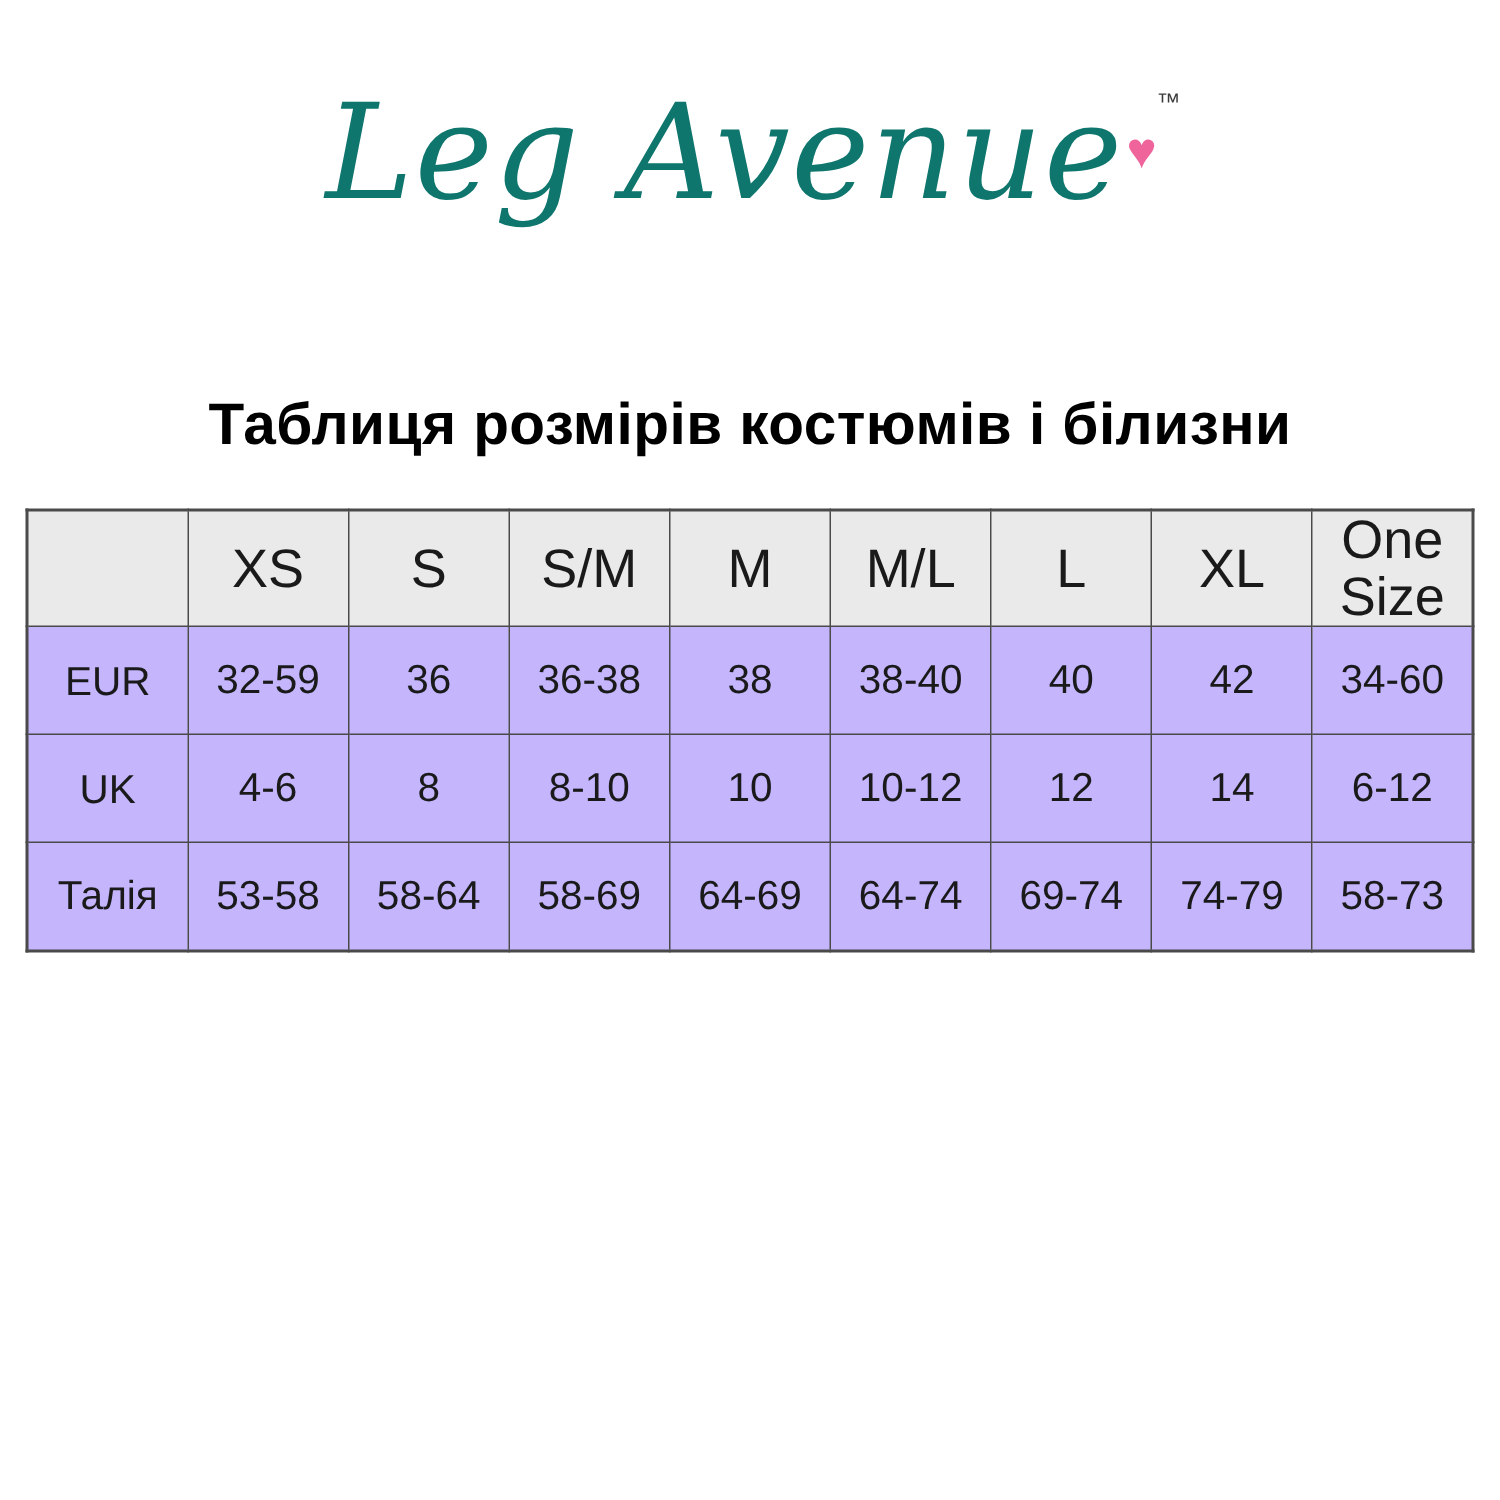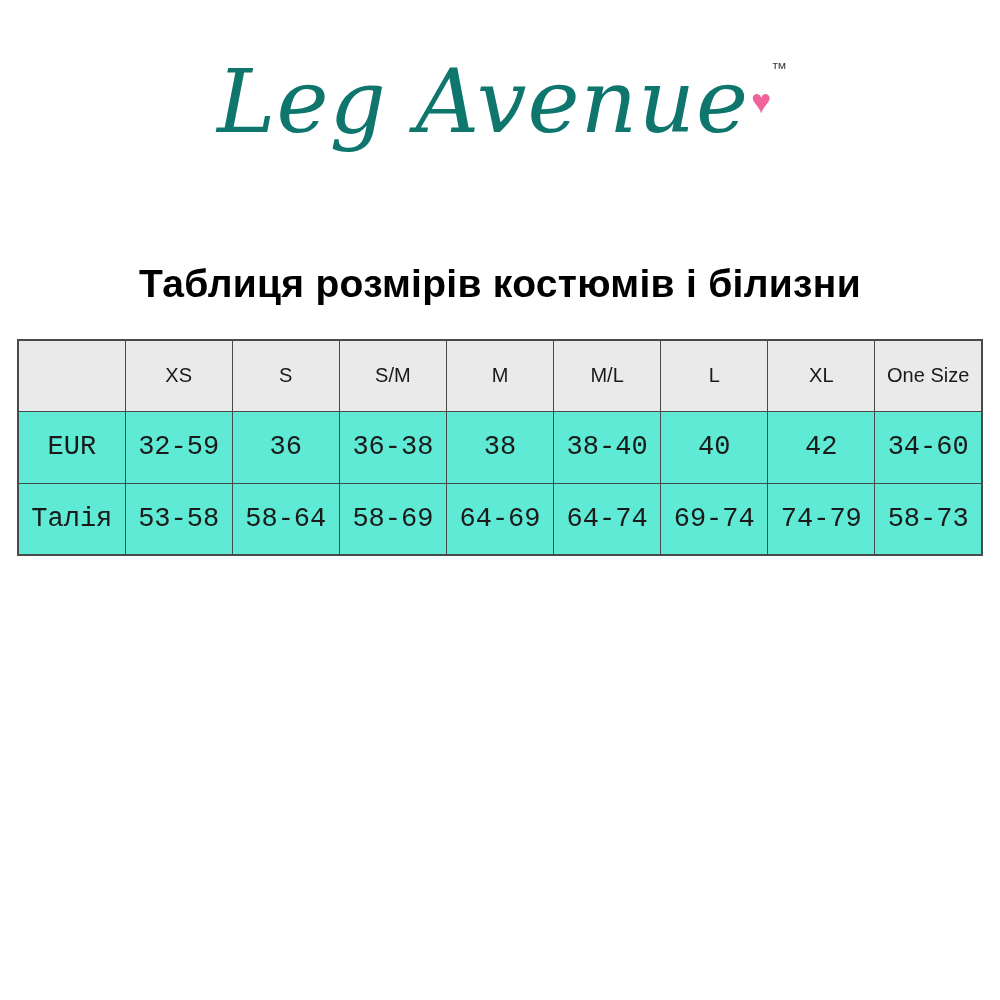--- a/index.html
+++ b/index.html
@@ -83,30 +83,29 @@
   table.sizes td {
     border: 1px solid #4a4a4a;
     text-align: center;
     vertical-align: middle;
     color: #1a1a1a;
     padding: 0 1px;
   }
   table.sizes th {
     background: #eaeaea;
     font-weight: normal;
-    font-size: 20px;
+    font-size: 36px;
     height: 71px;
     line-height: 1.06;
   }
   table.sizes td {
-    background: #5eead4;
+    background: #c4b5fd;
     font-size: 27px;
     height: 72px;
     white-space: nowrap;
-    font-family: Liberation Mono, monospace;
   }
   table.sizes td.row-label {
     white-space: normal;
     font-size: 27px;
     line-height: 1.12;
   }
 </style>
 </head>
 <body>
 
@@ -136,20 +135,31 @@
       <td>32-59</td>
       <td>36</td>
       <td>36-38</td>
       <td>38</td>
       <td>38-40</td>
       <td>40</td>
       <td>42</td>
       <td>34-60</td>
     </tr>
     <tr>
+      <td class="row-label">UK</td>
+      <td>4-6</td>
+      <td>8</td>
+      <td>8-10</td>
+      <td>10</td>
+      <td>10-12</td>
+      <td>12</td>
+      <td>14</td>
+      <td>6-12</td>
+    </tr>
+    <tr>
       <td class="row-label">Талія</td>
       <td>53-58</td>
       <td>58-64</td>
       <td>58-69</td>
       <td>64-69</td>
       <td>64-74</td>
       <td>69-74</td>
       <td>74-79</td>
       <td>58-73</td>
     </tr>

